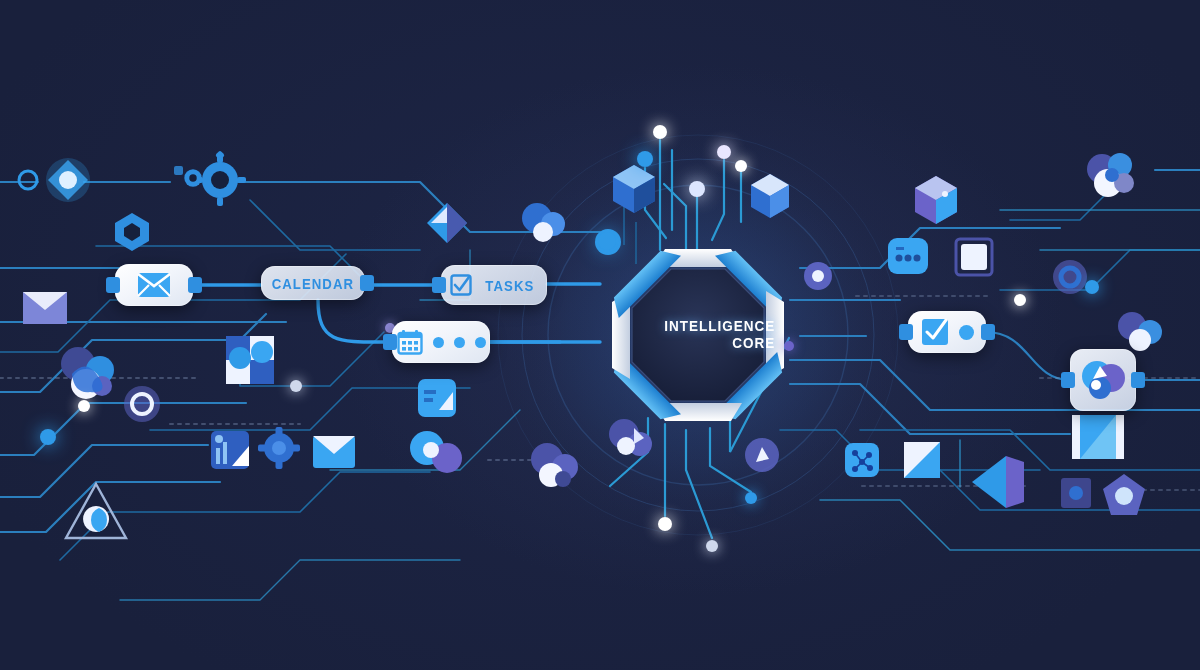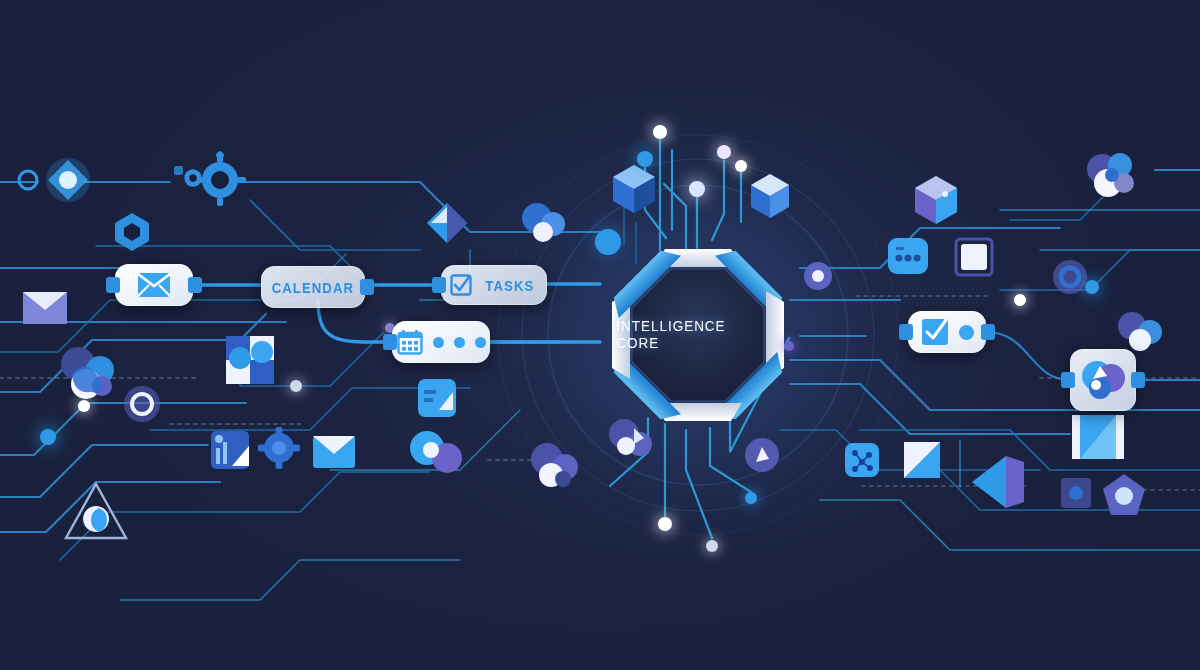--- a/index.html
+++ b/index.html
@@ -37,22 +37,22 @@
   .card{
     position:absolute;border-radius:13px;
     background:linear-gradient(150deg,rgba(244,248,255,.95),rgba(216,226,243,.9));
     box-shadow:0 4px 16px rgba(0,0,0,.45),0 0 0 1px rgba(255,255,255,.3) inset;
     display:flex;align-items:center;justify-content:center;
   }
 
   
   #hub{position:absolute;left:608px;top:245px;width:180px;height:180px;}
   #hubtext{
-    position:absolute;left:0;right:16px;top:50%;transform:translateY(-50%);
-    text-align:left;color:#fff;font-weight:400;line-height:1.12;
+    position:absolute;left:0;right:4px;top:50%;transform:translateY(-50%);
+    text-align:right;color:#fff;font-weight:700;line-height:1.12;
     letter-spacing:1.1px;font-size:15px;text-shadow:0 0 10px rgba(120,190,255,.75);
   }
   #hubtext span{display:block;transform:scaleX(.9);}
   #hubtext .l2{font-size:15px;}
 
   .dot{position:absolute;border-radius:50%;}
 </style>
 </head>
 <body>
 
@@ -468,21 +468,21 @@
   <div class="pill" id="n-mail" style="left:115px;top:264px;width:78px;height:42px;">
     <span class="tab l"></span>
     <span class="tab r"></span>
     <svg width="34" height="26" viewBox="0 0 34 26">
       <rect x="1" y="1" width="32" height="24" rx="3" fill="#3aa6f2"></rect>
       <path d="M1 2 L17 14 L33 2" fill="none" stroke="#ffffff" stroke-width="2.6"></path>
       <path d="M1 24 L12 13 M33 24 L22 13" stroke="#ffffff" stroke-width="2.2" fill="none"></path>
     </svg>
   </div>
 
-  <div class="pill translucent" id="n-cal" style="left:261px;top:266px;width:104px;height:42px;">
+  <div class="pill translucent" id="n-cal" style="left:261px;top:266px;width:104px;height:34px;">
     <span class="tab r"></span>
     <span class="lbl">CALENDAR</span>
   </div>
 
   <div class="pill translucent" id="n-tasks" style="left:441px;top:265px;width:106px;height:40px;">
     <span class="tab l"></span>
     <svg width="22" height="22" viewBox="0 0 22 22">
       <rect x="1.5" y="1.5" width="19" height="19" rx="2.5" fill="none" stroke="#2f8fe0" stroke-width="2.4"></rect>
       <path d="M5 11 L9.5 16 L19 3" fill="none" stroke="#2f8fe0" stroke-width="2.6" stroke-linecap="round" stroke-linejoin="round"></path>
     </svg>

